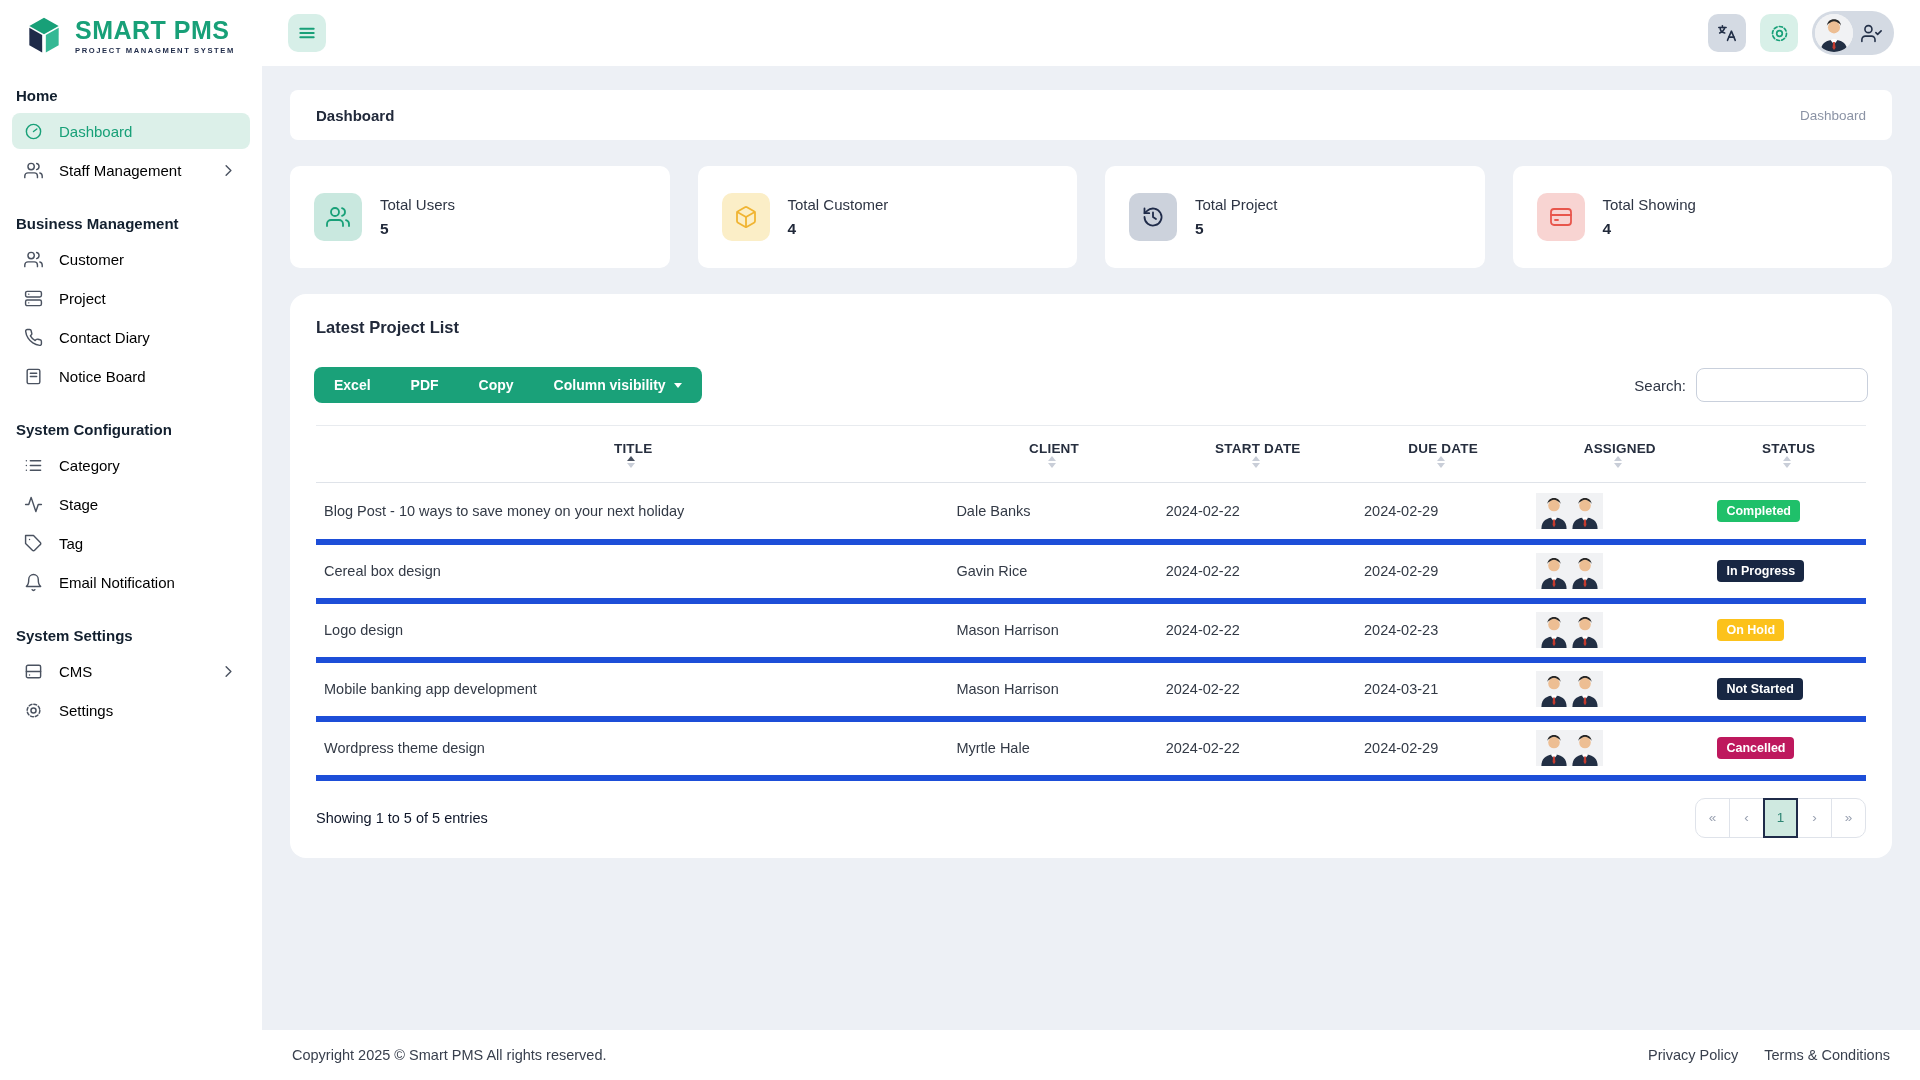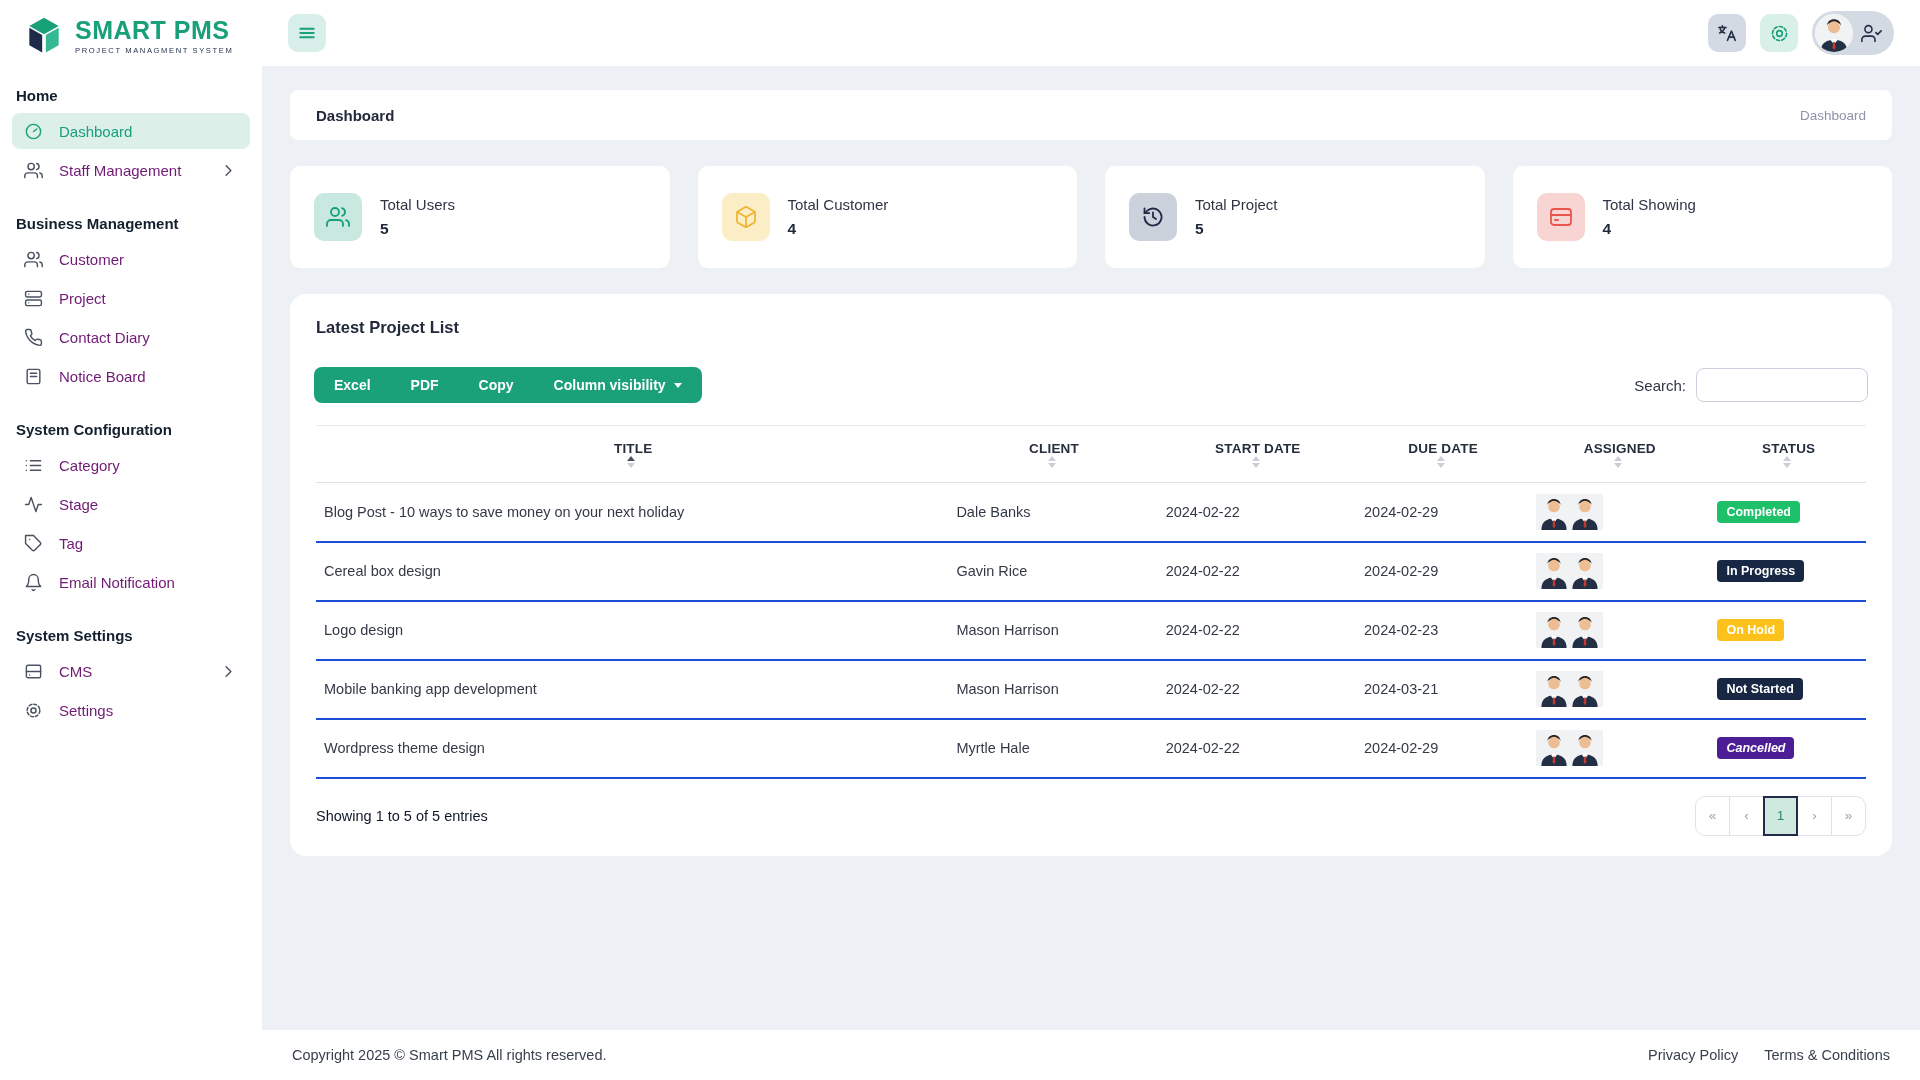--- a/index.html
+++ b/index.html
@@ -5,23 +5,23 @@
 <style>
   * { box-sizing: border-box; margin: 0; padding: 0; }
   html,body { width:1920px; height:1080px; }
   body { font-family:"Liberation Sans", sans-serif; background:#fff; overflow:hidden; }
   .app { display:flex; width:1920px; height:1080px; }
 
   
   .sidebar { flex:0 0 262px; background:#fff; height:100%; }
   .logo { display:flex; align-items:center; gap:9px; padding:14px 0 4px 22px; }
   .logo-name { font-size:25px; font-weight:bold; color:#18a078; letter-spacing:.5px; line-height:1; }
-  .logo-tagline { font-size:7.6px; letter-spacing:1.6px; color:#1f2b49; margin-top:3px; text-align:center; font-weight:normal; }
+  .logo-tagline { font-size:7.6px; letter-spacing:1.6px; color:#1f2b49; margin-top:3px; text-align:center; font-weight:bold; }
   .section-title { font-size:15px; font-weight:bold; color:#13202f; padding:25px 16px 7px; }
-  .nav-item { display:flex; align-items:center; gap:16px; height:36px; margin:2px 12px; padding:0 12px; border-radius:8px; color:#701a75; font-size:15px; cursor:pointer; }
+  .nav-item { display:flex; align-items:center; gap:16px; height:36px; margin:2px 12px; padding:0 12px; border-radius:8px; color:#000000; font-size:15px; cursor:pointer; }
   .nav-item + .nav-item { margin-top:3px; }
   .nav-item .si { color:#4a5260; flex:0 0 auto; }
   .nav-item.active { background:#dcf0e9; color:#18a078; }
   .nav-item.active .si { color:#18a078; }
   .chev { margin-left:auto; color:#39414f; }
   .si { width:19px; height:19px; }
 
   
   .main-col { flex:1; display:flex; flex-direction:column; background:#edf0f5; }
   .topbar { height:66px; background:#fff; display:flex; align-items:center; justify-content:space-between; padding:0 26px; }
@@ -63,29 +63,29 @@
   .table-wrap { padding:22px 26px 0; }
   table { width:100%; border-collapse:collapse; table-layout:fixed; }
   th { text-align:left; padding:15px 6px 14px 8px; border-top:1px solid #e8ebef; border-bottom:1px solid #dfe3e9; cursor:pointer; }
   .th-inner { display:flex; align-items:center; justify-content:space-between;flex-direction:column; }
   .th-label { font-size:13.5px; font-weight:bold; color:#262e3e; letter-spacing:.2px; }
   .sorters { display:flex; flex-direction:column; gap:2px; margin-right:4px; }
   .arr { width:0; height:0; border-left:4px solid transparent; border-right:4px solid transparent; }
   .arr.up { border-bottom:5px solid #c9ced8; }
   .arr.down { border-top:5px solid #c9ced8; }
   .arr.up.on { border-bottom-color:#4a5261; }
-  td { padding:0 6px 0 8px; height:59px; border-bottom:2px solid #1d4ed8; font-size:14.5px; color:#333a46; }
+  td { padding:0 6px 0 8px; height:59px; border-bottom:6px solid #1d4ed8; font-size:14.5px; color:#333a46; }
   .avatars { display:flex; align-items:center; }
   .avatar-sq { width:36px; height:36px; }
   .avatar-sq + .avatar-sq { margin-left:-5px; }
   .badge { display:inline-block; padding:4px 9px; border-radius:4px; font-size:12.5px; font-weight:bold; color:#fff; }
   .badge-completed { background:#1fc06a; }
   .badge-navy { background:#182743; }
   .badge-onhold { background:#fcc21b; }
-  .badge-cancelled { background:#4c1d95;font-style:italic; }
+  .badge-cancelled { background:#be185d; }
 
   .table-footer { display:flex; justify-content:space-between; align-items:center; padding:17px 26px 20px; }
   .summary { font-size:14.5px; color:#0f172a; }
   .pagination { display:flex; }
   .page-btn { min-width:35px; height:40px; border:1px solid #dfe3ea; background:#fff; color:#98a0b0; display:flex; align-items:center; justify-content:center; font-size:13.5px; margin-left:-1px; cursor:pointer; }
   .page-btn:first-child { border-radius:10px 0 0 10px; }
   .page-btn:last-child { border-radius:0 10px 10px 0; }
   .page-btn.active { background:#cfe9e0; border:2px solid #1f2b49; color:#2f8573; position:relative; z-index:1; }
 
   .footer { height:50px; background:#fff; display:flex; align-items:center; justify-content:space-between; padding:16px 30px; font-size:14.5px; color:#39404e; }

